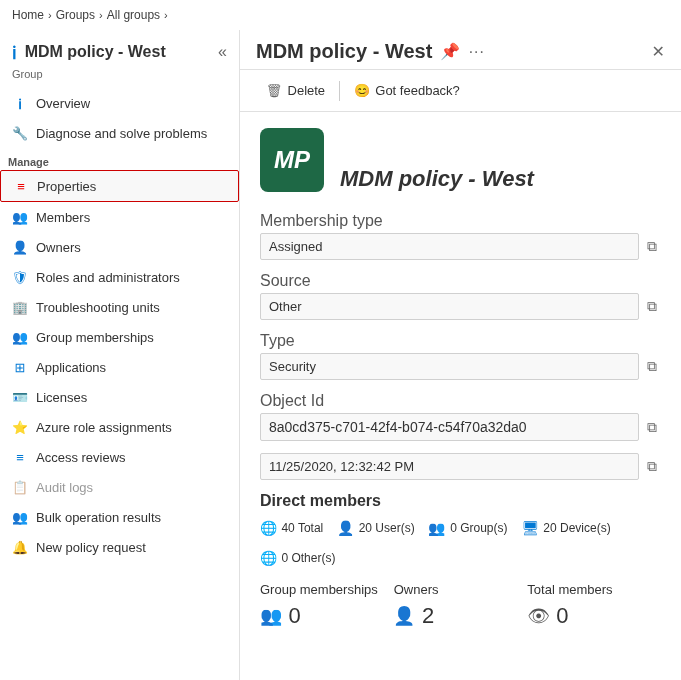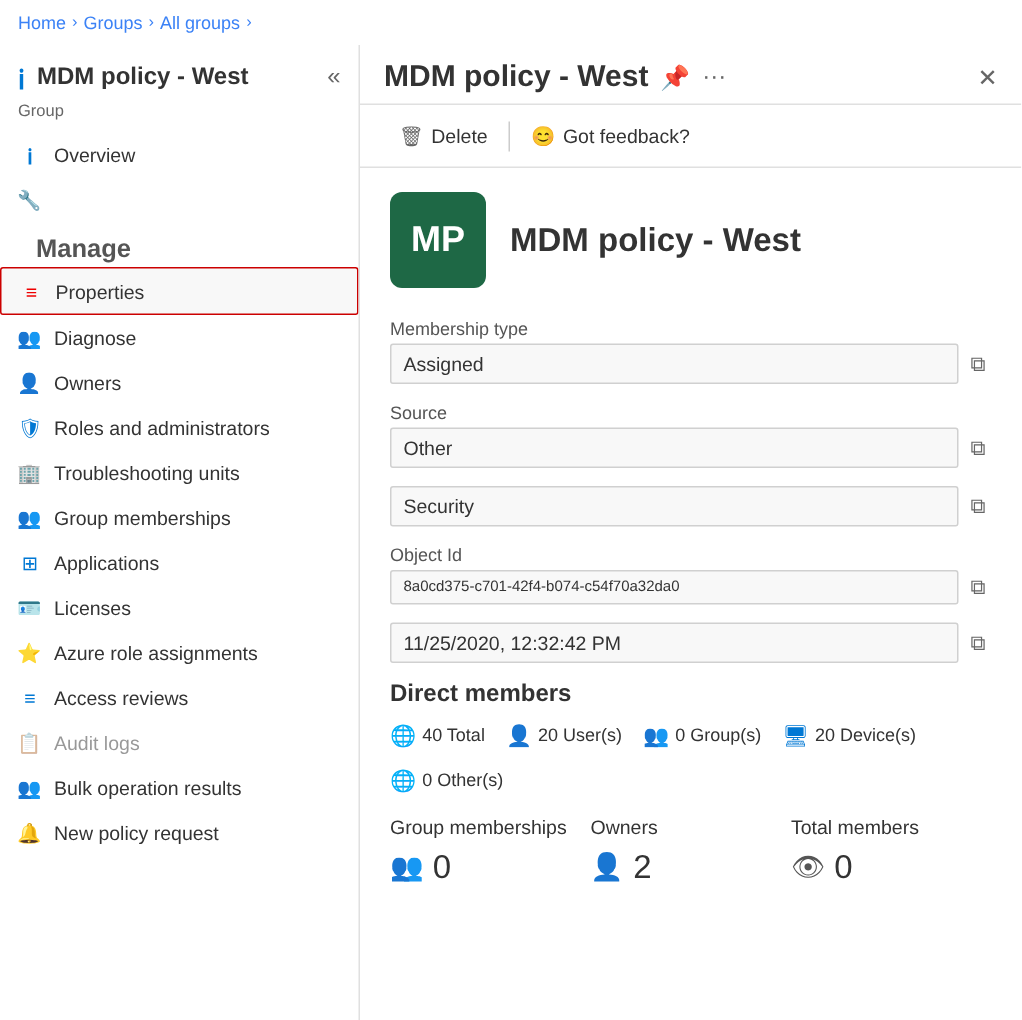--- a/index.html
+++ b/index.html
@@ -1,33 +1,33 @@
 <!DOCTYPE html>
 <html><head>
   <meta charset="utf-8">
   <style>
     * { box-sizing: border-box; margin: 0; padding: 0; }
     body { font-family: 'Segoe UI', Arial, sans-serif; font-size: 13px; color: #333; background: #fff; width: 681px; height: 680px; overflow: hidden; }
 
     .breadcrumb { display: flex; align-items: center; gap: 4px; padding: 8px 12px; font-size: 12px; color: #0078d4; }
-    .breadcrumb span { color: #3b82f6; cursor: pointer; }
+    .breadcrumb span { color: #404040; cursor: pointer; }
     .breadcrumb-sep { color: #666; font-size: 11px; }
 
     .layout { display: flex; height: calc(680px - 30px); }
 
     
     .sidebar { width: 240px; min-width: 240px; border-right: 1px solid #e0e0e0; overflow-y: auto; background: #fff; }
     .sidebar-header { display: flex; align-items: center; gap: 8px; padding: 10px 12px 4px; }
     .sidebar-title { font-size: 16px; font-weight: 600; color: #333; }
     .sidebar-subtitle { font-size: 11px; color: #666; padding: 0 12px 8px; }
     .sidebar-collapse { margin-left: auto; cursor: pointer; color: #666; font-size: 16px; }
 
     .sidebar-item { display: flex; align-items: center; gap: 8px; padding: 7px 12px; cursor: pointer; color: #333; font-size: 13px; }
     .sidebar-item.selected-border { border: 1.5px solid #c00; border-radius: 2px; }
-    .sidebar-section-label { padding: 8px 24px 2px; font-size: 17px; font-weight: 700; color: #555; text-transform: none; }
+    .sidebar-section-label { padding: 8px 8px 2px; font-size: 11px; font-weight: 700; color: #555; text-transform: none; }
 
     .icon-circle { width: 16px; height: 16px; display: inline-flex; align-items: center; justify-content: center; flex-shrink: 0; }
 
     
     .icon-info { color: #0078d4; font-weight: bold; font-size: 14px; }
     .icon-wrench { color: #0078d4; font-size: 13px; }
     .icon-bars { color: #e00; font-size: 13px; }
     .icon-people { color: #0078d4; font-size: 13px; }
     .icon-person { color: #0078d4; font-size: 13px; }
     .icon-shield { color: #0078d4; font-size: 13px; }
@@ -52,26 +52,26 @@
     .dots-btn { cursor: pointer; font-size: 16px; color: #666; }
 
     .toolbar { display: flex; align-items: center; gap: 0; padding: 8px 16px; border-bottom: 1px solid #e0e0e0; }
     .toolbar-btn { display: flex; align-items: center; gap: 5px; padding: 5px 10px; cursor: pointer; color: #333; font-size: 13px; border: none; background: none; }
     .toolbar-divider { width: 1px; height: 20px; background: #ccc; margin: 0 4px; }
     .toolbar-delete-icon { color: #666; }
     .toolbar-feedback-icon { color: #0078d4; }
 
     .content { padding: 16px 20px; }
 
-    .entity-header { display: flex; align-items: center; gap: 16px; margin-bottom: 20px; }
+    .entity-header { display: flex; align-items: flex-end; gap: 16px; margin-bottom: 20px; font-style: italic; }
     .entity-avatar { width: 64px; height: 64px; background: #1e6845; border-radius: 8px; display: flex; align-items: center; justify-content: center; color: white; font-size: 24px; font-weight: 600; flex-shrink: 0; }
     .entity-name { font-size: 22px; font-weight: 600; color: #333; }
 
     .field-group { margin-bottom: 12px; }
-    .field-label { font-size: 12px; color: #555; margin-bottom: 3px; }
+    .field-label { font-size: 16px; color: #555; margin-bottom: 3px; }
     .field-value-row { display: flex; align-items: center; gap: 4px; }
     .field-value { flex: 1; border: 1px solid #d0d0d0; border-radius: 2px; background: #f8f8f8; padding: 5px 8px; font-size: 13px; color: #333; }
     .field-copy-btn { cursor: pointer; color: #666; padding: 2px 4px; border: none; background: none; font-size: 14px; }
 
     .section-title { font-size: 16px; font-weight: 600; margin-bottom: 10px; margin-top: 8px; }
 
     .direct-members-row { display: flex; align-items: center; gap: 14px; flex-wrap: wrap; margin-bottom: 16px; }
     .dm-item { display: flex; align-items: center; gap: 4px; font-size: 12px; color: #333; }
     .dm-icon { font-size: 14px; }
     .dm-globe { color: #555; }
@@ -107,31 +107,32 @@
       <span class="sidebar-collapse">«</span>
     </div>
     <div class="sidebar-subtitle">Group</div>
 
     <div class="sidebar-item">
       <span class="icon-circle icon-info">ℹ</span>
       <span>Overview</span>
     </div>
     <div class="sidebar-item">
       <span class="icon-circle icon-wrench">🔧</span>
+      <span>Diagnose and solve problems</span>
     </div>
 
     <div class="sidebar-section-label">Manage</div>
 
     <div class="sidebar-item selected-border" style="background:#f8f8f8;">
       <span class="icon-circle icon-bars">≡</span>
       <span>Properties</span>
     </div>
     <div class="sidebar-item">
       <span class="icon-circle icon-people">👥</span>
-      <span>Diagnose</span>
+      <span>Members</span>
     </div>
     <div class="sidebar-item">
       <span class="icon-circle icon-person">👤</span>
       <span>Owners</span>
     </div>
     <div class="sidebar-item">
       <span class="icon-circle icon-shield">🛡</span>
       <span>Roles and administrators</span>
     </div>
     <div class="sidebar-item">
@@ -218,30 +219,31 @@
 
       <div class="field-group">
         <div class="field-label">Source</div>
         <div class="field-value-row">
           <div class="field-value">Other</div>
           <button class="field-copy-btn">⧉</button>
         </div>
       </div>
 
       <div class="field-group">
+        <div class="field-label">Type</div>
         <div class="field-value-row">
           <div class="field-value">Security</div>
           <button class="field-copy-btn">⧉</button>
         </div>
       </div>
 
       <div class="field-group">
         <div class="field-label">Object Id</div>
         <div class="field-value-row">
-          <div class="field-value" style="font-size:10px;">8a0cd375-c701-42f4-b074-c54f70a32da0</div>
+          <div class="field-value" style="font-size:14px;">8a0cd375-c701-42f4-b074-c54f70a32da0</div>
           <button class="field-copy-btn">⧉</button>
         </div>
       </div>
 
       <div class="field-group">
         <div class="field-value-row">
           <div class="field-value">11/25/2020, 12:32:42 PM</div>
           <button class="field-copy-btn">⧉</button>
         </div>
       </div>

